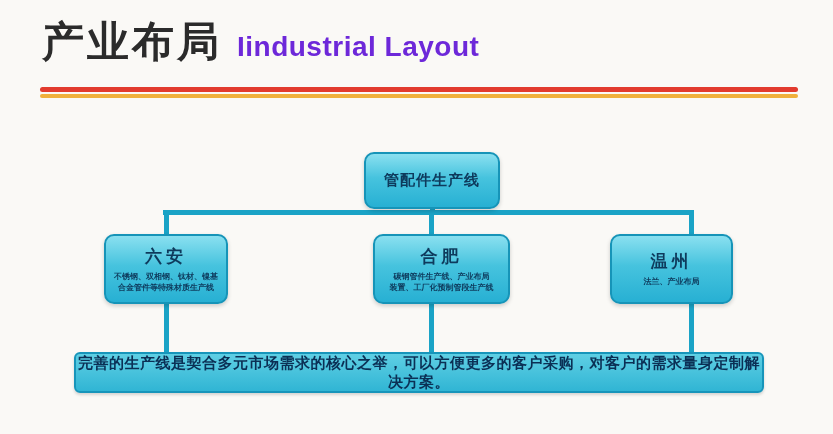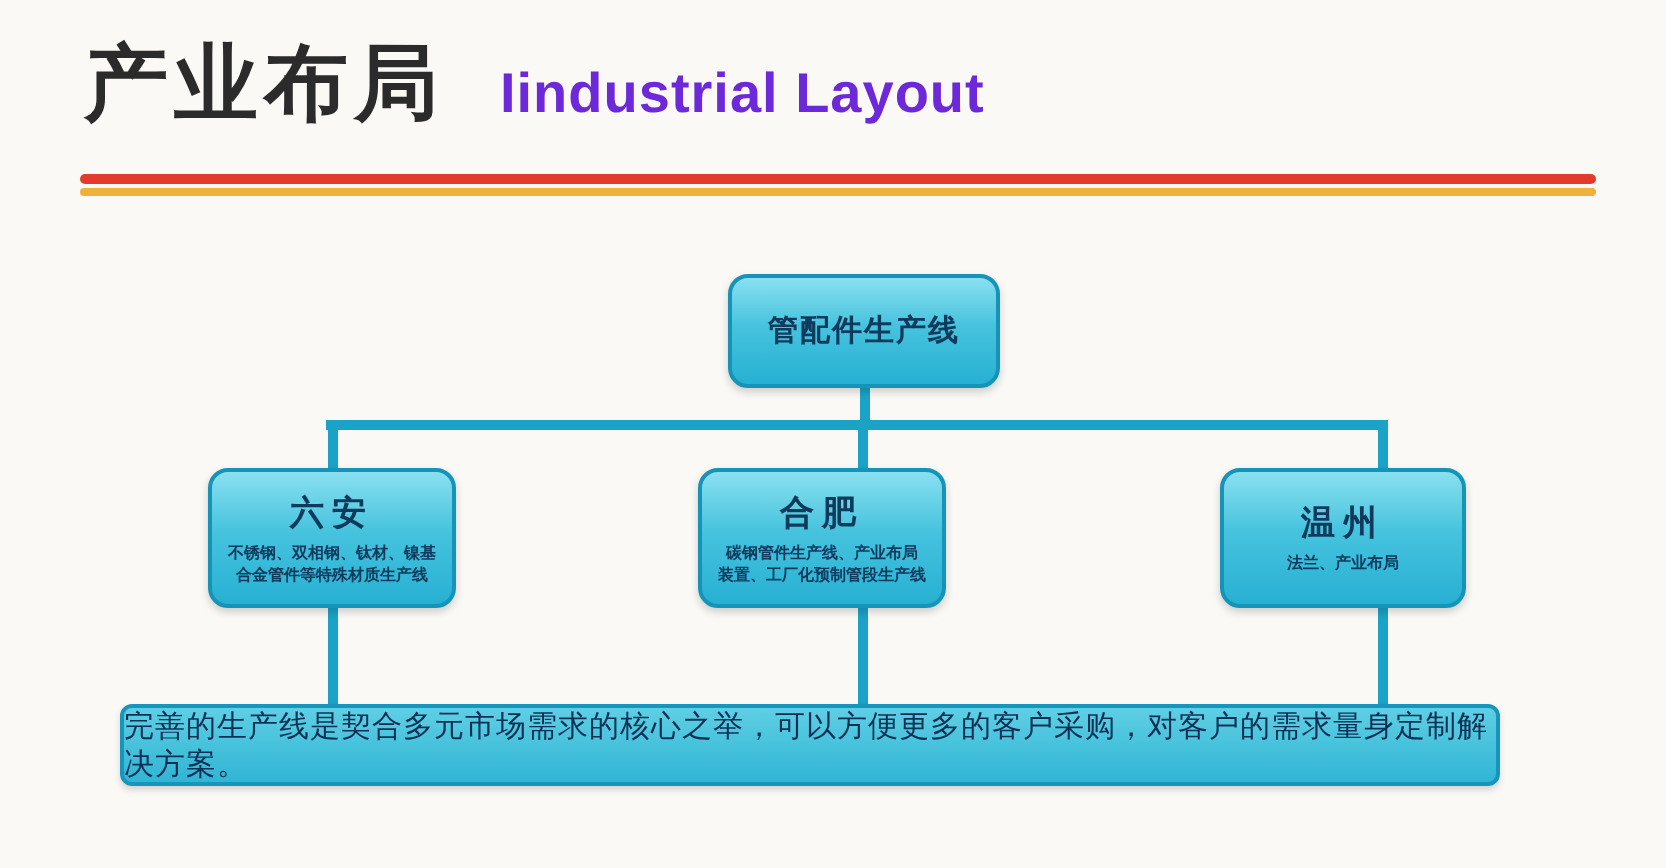--- a/index.html
+++ b/index.html
@@ -1,60 +1,60 @@
 <!DOCTYPE html>
 <html><head>
 <meta charset="utf-8">
 <style>
   html,body{margin:0;padding:0;}
   body{font-family:"Liberation Sans","DejaVu Sans",sans-serif;background:#efedea;}
   .canvas{position:relative;width:833px;height:434px;background:#faf9f6;overflow:hidden;}
 
   
-  .title-row{position:absolute;left:42px;top:14px;display:flex;align-items:baseline;gap:28px;white-space:nowrap;}
+  .title-row{position:absolute;left:42px;top:14px;display:flex;align-items:baseline;gap:15px;white-space:nowrap;}
   .title-zh{font-size:42px;font-weight:900;color:#2b2b2b;letter-spacing:3px;}
   .title-en{font-size:28px;font-weight:bold;color:#6d28d9;letter-spacing:0.5px;}
 
   
   .rule-red{position:absolute;left:40px;top:87px;width:758px;height:5px;background:#e23b2e;border-radius:3px;}
   .rule-gold{position:absolute;left:40px;top:94px;width:758px;height:4px;background:#f0b03c;border-radius:3px;}
 
   
   .node{position:absolute;box-sizing:border-box;border:2px solid #1694b8;border-radius:10px;
         background:linear-gradient(180deg,#8ae0f0 0%,#46c3de 45%,#27b0d3 100%);
         box-shadow:0 2px 4px rgba(0,0,0,0.18);
         display:flex;flex-direction:column;align-items:center;justify-content:center;
         color:#0e3a5c;text-align:center;}
-  .node-root{left:364px;top:137px;width:136px;height:57px;}
+  .node-root{left:364px;top:152px;width:136px;height:57px;}
   .node-root .node-label{font-size:15px;font-weight:bold;letter-spacing:1px;}
   .node-site{top:234px;height:70px;padding:4px 4px;}
   .node-luan{left:104px;width:124px;}
-  .node-hefei{left:349px;width:124px;}
+  .node-hefei{left:373px;width:137px;}
   .node-wenzhou{left:610px;width:123px;}
   .site-name{font-size:17px;font-weight:bold;letter-spacing:4px;margin-bottom:3px;text-align:right;}
   .site-desc{font-size:8px;line-height:1.4;font-weight:bold;color:#0e3a5c;}
 
   
   .conn{position:absolute;background:#1aa3c6;}
   .conn-root-stem{left:430px;top:193px;width:5px;height:19px;}
   .conn-hbar{left:163px;top:210px;width:531px;height:5px;}
   .conn-drop-1{left:164px;top:210px;width:5px;height:25px;}
   .conn-drop-2{left:429px;top:210px;width:5px;height:25px;}
   .conn-drop-3{left:689px;top:210px;width:5px;height:25px;}
   .conn-foot-1{left:164px;top:303px;width:5px;height:50px;}
   .conn-foot-2{left:429px;top:303px;width:5px;height:50px;}
   .conn-foot-3{left:689px;top:303px;width:5px;height:50px;}
 
   
-  .footer-bar{position:absolute;left:60px;top:352px;width:690px;height:41px;box-sizing:border-box;
+  .footer-bar{position:absolute;left:74px;top:352px;width:690px;height:41px;box-sizing:border-box;
         background:linear-gradient(180deg,#5fcfe4 0%,#30b5d4 100%);
         border:2px solid #1795ba;border-radius:6px;
         display:flex;align-items:center;justify-content:center;
-        font-size:15px;font-weight:normal;color:#0b3055;letter-spacing:0.5px;
-        box-shadow:0 2px 3px rgba(0,0,0,0.15);}
+        font-size:15px;font-weight:bold;color:#0b3055;letter-spacing:0.5px;
+        box-shadow:0 2px 3px rgba(0,0,0,0.15);text-align:center;}
 </style>
 </head>
 <body>
 
 <div class="canvas">
 
   <div class="title-row">
     <span class="title-zh">产业布局</span>
     <span class="title-en">Iindustrial Layout</span>
   </div>

